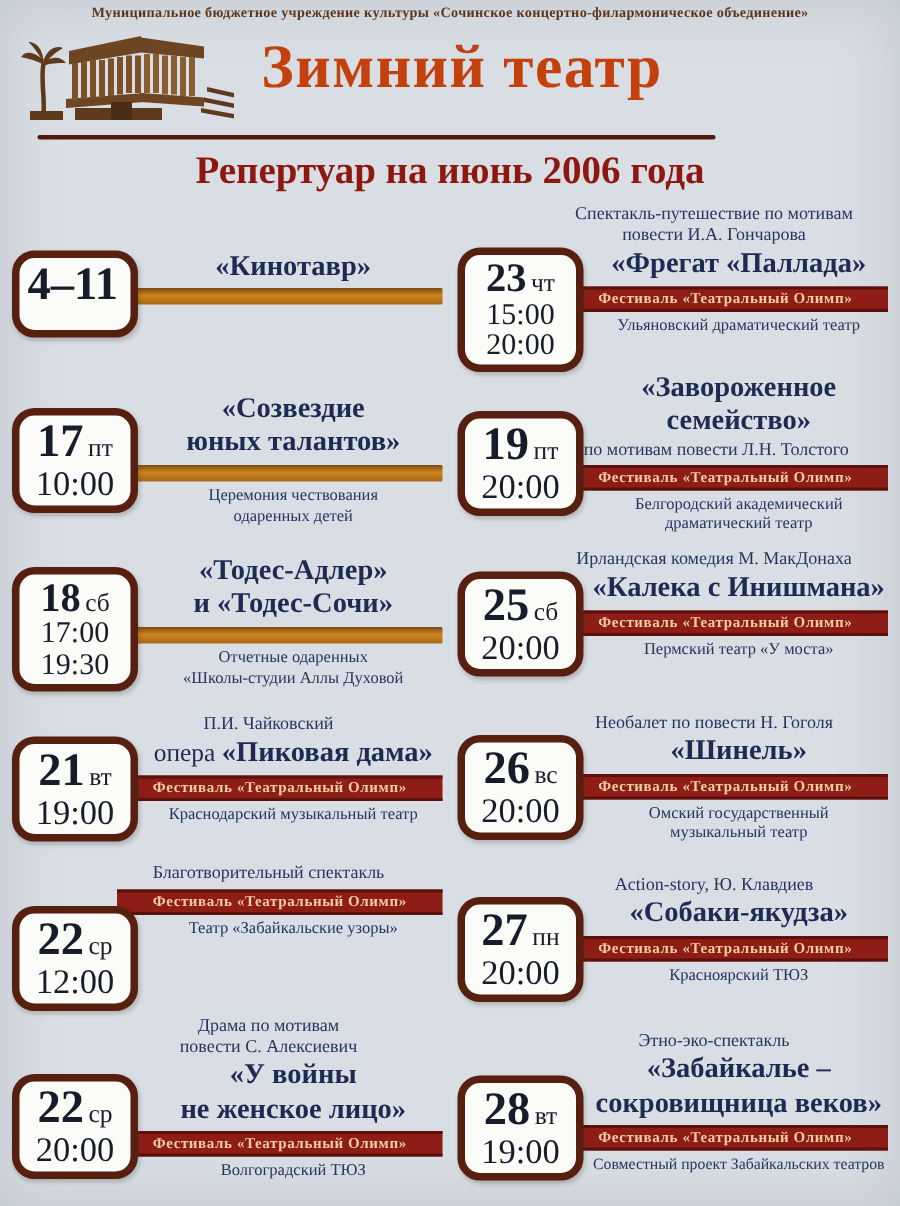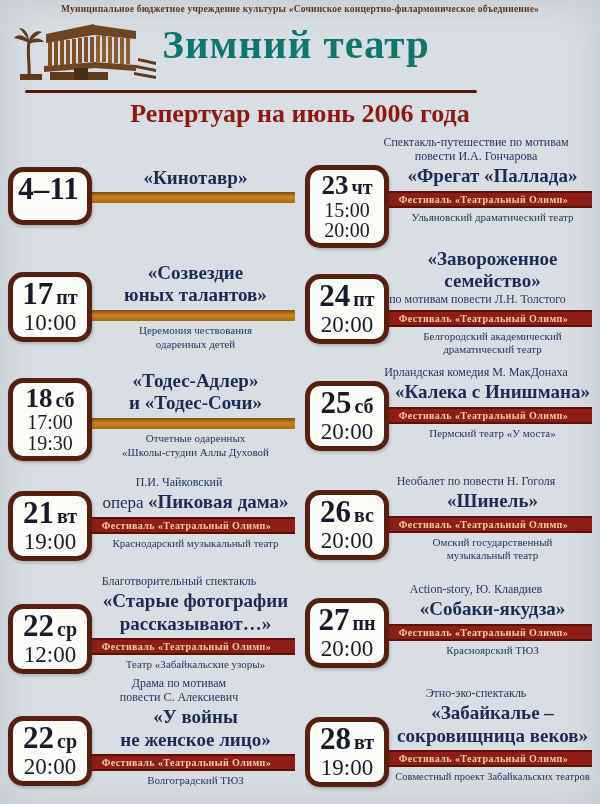--- a/index.html
+++ b/index.html
@@ -3,42 +3,42 @@
 <meta charset="utf-8">
 <style>
   html,body{margin:0;padding:0;}
   body{background:#c9cfd6;font-family:"Liberation Serif","DejaVu Serif",serif;}
   .poster{position:relative;width:600px;height:804px;background:#d9dee4;overflow:hidden;
           box-shadow:inset 0 0 40px rgba(120,130,145,.25);}
   
   .org-line{position:absolute;top:4px;left:0;width:100%;text-align:center;
             font-size:9.5px;font-weight:bold;color:#5d351b;letter-spacing:.2px;}
   .logo{position:absolute;left:14px;top:22px;width:142px;height:68px;}
-  .page-title{position:absolute;left:140px;top:20px;width:312px;text-align:center;
-              font-size:41px;font-weight:bold;color:#0f766e;letter-spacing:1px;}
+  .page-title{position:absolute;left:152px;top:20px;width:312px;text-align:center;
+              font-size:41px;font-weight:bold;color:#c2410c;letter-spacing:1px;}
   .header-rule{position:absolute;left:25px;top:90px;width:452px;height:3px;
                background:#4f190c;border-radius:2px;}
   .page-subtitle{position:absolute;left:0;top:99px;width:100%;text-align:center;
                  font-size:26px;font-weight:bold;color:#8d1810;}
   
   .event{position:absolute;width:287px;}
   .e1{top:165px;left:8px;}  .e2{top:260px;left:8px;}  .e3{top:368px;left:8px;}
   .e4{top:475px;left:8px;}  .e5{top:574px;left:8px;}  .e6{top:676px;left:8px;}
   .e7{top:135px;left:305px;}.e8{top:246px;left:305px;}.e9{top:365px;left:305px;}
   .e10{top:474px;left:305px;}.e11{top:582px;left:305px;}.e12{top:686px;left:305px;}
 
   .pre{padding-left:55px;text-align:center;font-size:12px;line-height:1.18;
        color:#24365e;white-space:pre-line;margin-bottom:2px;}
   .row{display:flex;align-items:flex-start;}
   .datebox{position:relative;z-index:2;flex:0 0 auto;width:84px;box-sizing:border-box;
            border:5px solid #571f10;border-radius:15px;background:#fbfbf7;
            padding:1px 2px 3px;text-align:center;color:#171c2a;
            box-shadow:1px 2px 3px rgba(60,50,40,.25);}
   .num{font-size:31px;font-weight:bold;line-height:1.05;}
-  .day{font-size:20px;font-weight:bold;margin-left:3px;}
+  .day{font-size:17px;font-weight:normal;margin-left:3px;}
   .times{font-size:23px;line-height:1.02;white-space:pre-line;}
   .datebox.three .num{font-size:27px;}
   .datebox.three .times{font-size:20px;}
   .datebox.range{padding-bottom:14px;}
   .e2 .datebox{margin-top:10px;} .e3 .datebox{margin-top:8px;}
   .e5 .datebox{margin-top:14px;} .e6 .datebox{margin-top:10px;}
   .e8 .datebox{margin-top:26px;} .e12 .datebox{margin-top:15px;}
 
   .content{flex:1;margin-left:4px;text-align:center;min-width:0;}
   .title{font-size:19px;font-weight:bold;color:#1d2a52;line-height:1.18;white-space:pre-line;}
@@ -187,22 +187,20 @@
       </div>
     </div>
     <div class="event e5">
       <div class="pre">Благотворительный спектакль</div>
       <div class="row">
         <div class="datebox">
           <div class="dateline"><span class="num">22</span><span class="day">ср</span></div>
           <div class="times">12:00</div>
         </div>
         <div class="content">
-          <div class="title"><span class="tprefix"></span><span class="tmain">«Старые фотографии
-рассказывают…»</span></div>
           <div class="mid"></div>
           <div class="bar bar-red">
             <span class="bar-label">Фестиваль «Театральный Олимп»</span>
           </div>
           <div class="post">Театр «Забайкальские узоры»</div>
         </div>
       </div>
     </div>
     <div class="event e6">
       <div class="pre">Драма по мотивам
@@ -239,21 +237,21 @@
             <span class="bar-label">Фестиваль «Театральный Олимп»</span>
           </div>
           <div class="post">Ульяновский драматический театр</div>
         </div>
       </div>
     </div>
     <div class="event e8">
       <div class="pre"></div>
       <div class="row">
         <div class="datebox">
-          <div class="dateline"><span class="num">24</span><span class="day">пт</span></div>
+          <div class="dateline"><span class="num">19</span><span class="day">пт</span></div>
           <div class="times">20:00</div>
         </div>
         <div class="content">
           <div class="title"><span class="tprefix"></span><span class="tmain">«Завороженное
 семейство»</span></div>
           <div class="mid">по мотивам повести Л.Н. Толстого</div>
           <div class="bar bar-red">
             <span class="bar-label">Фестиваль «Театральный Олимп»</span>
           </div>
           <div class="post">Белгородский академический

